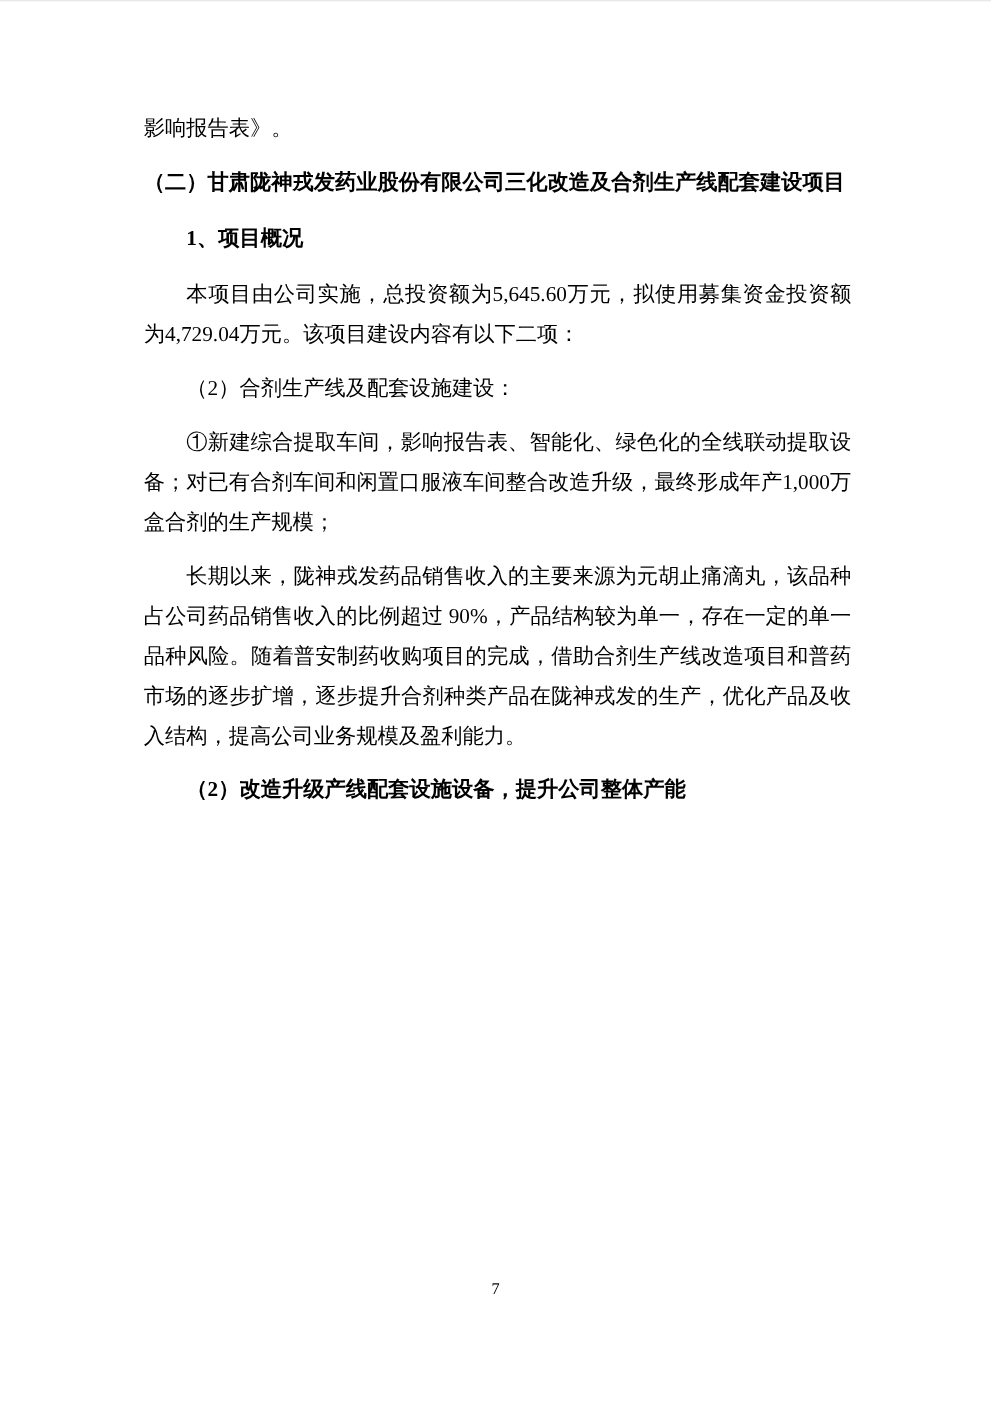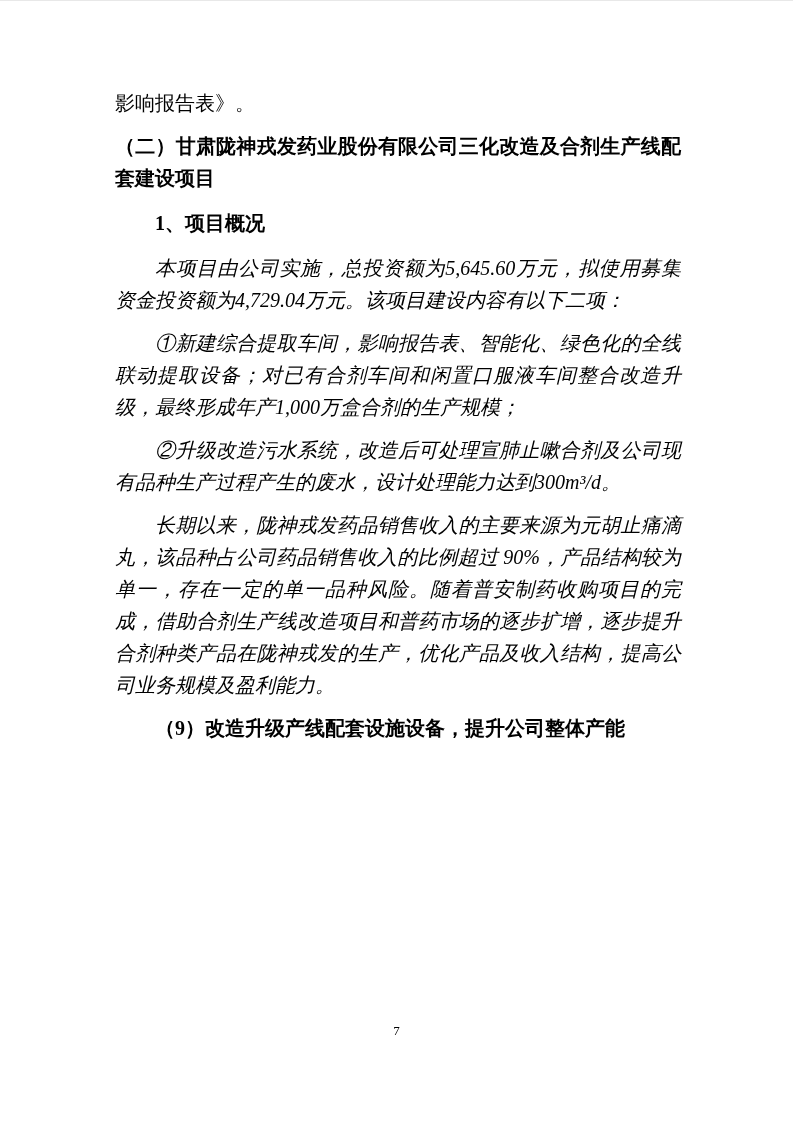--- a/index.html
+++ b/index.html
@@ -19,30 +19,29 @@
     border-top: 1px solid #e8e8e8;
   }
   .content {
     position: absolute;
     top: 86px;
     left: 115px;
     width: 566px;
   }
   .content p, .content h1, .content h2, .content h3 {
     margin: 0 0 11px 0;
-    font-size: 20px;
+    font-size: 17px;
     line-height: 32px;
     font-weight: normal;
     text-align: justify;
     text-align-last: left;
     word-break: break-all;
   }
   .body-indent {
     text-indent: 2em;
-    font-style: italic;
   }
   .no-indent {
     text-indent: 0;
   }
   .h-main {
     font-family: Liberation Serif, serif;
     font-weight: bold !important;
     text-indent: 0;
     margin-bottom: 13px !important;
   }
@@ -71,28 +70,28 @@
 
     <p class="no-indent">影响报告表》。</p>
 
     <h1 class="h-main">（二）甘肃陇神戎发药业股份有限公司三化改造及合剂生产线配套建设项目</h1>
 
     <h2 class="h-sub">1、项目概况</h2>
 
     <p class="body-indent">本项目由公司实施，总投资额为5,645.60万元，拟使用募集资金投资额为4,729.04万元。该项目建设内容有以下二项：</p>
 
 
+    <p class="body-indent">（2）合剂生产线及配套设施建设：</p>
 
     <p class="body-indent">①新建综合提取车间，影响报告表、智能化、绿色化的全线联动提取设备；对已有合剂车间和闲置口服液车间整合改造升级，最终形成年产1,000万盒合剂的生产规模；</p>
 
-    <p class="body-indent">②升级改造污水系统，改造后可处理宣肺止嗽合剂及公司现有品种生产过程产生的废水，设计处理能力达到300m³/d。</p>
 
 
 
     <p class="body-indent">长期以来，陇神戎发药品销售收入的主要来源为元胡止痛滴丸，该品种占公司药品销售收入的比例超过 90%，产品结构较为单一，存在一定的单一品种风险。随着普安制药收购项目的完成，借助合剂生产线改造项目和普药市场的逐步扩增，逐步提升合剂种类产品在陇神戎发的生产，优化产品及收入结构，提高公司业务规模及盈利能力。</p>
 
-    <h3 class="h-sub">（9）改造升级产线配套设施设备，提升公司整体产能</h3>
+    <h3 class="h-sub">（2）改造升级产线配套设施设备，提升公司整体产能</h3>
 
 
   </div>
 
   <div class="page-number">7</div>
 </div>
 
 </body></html>

